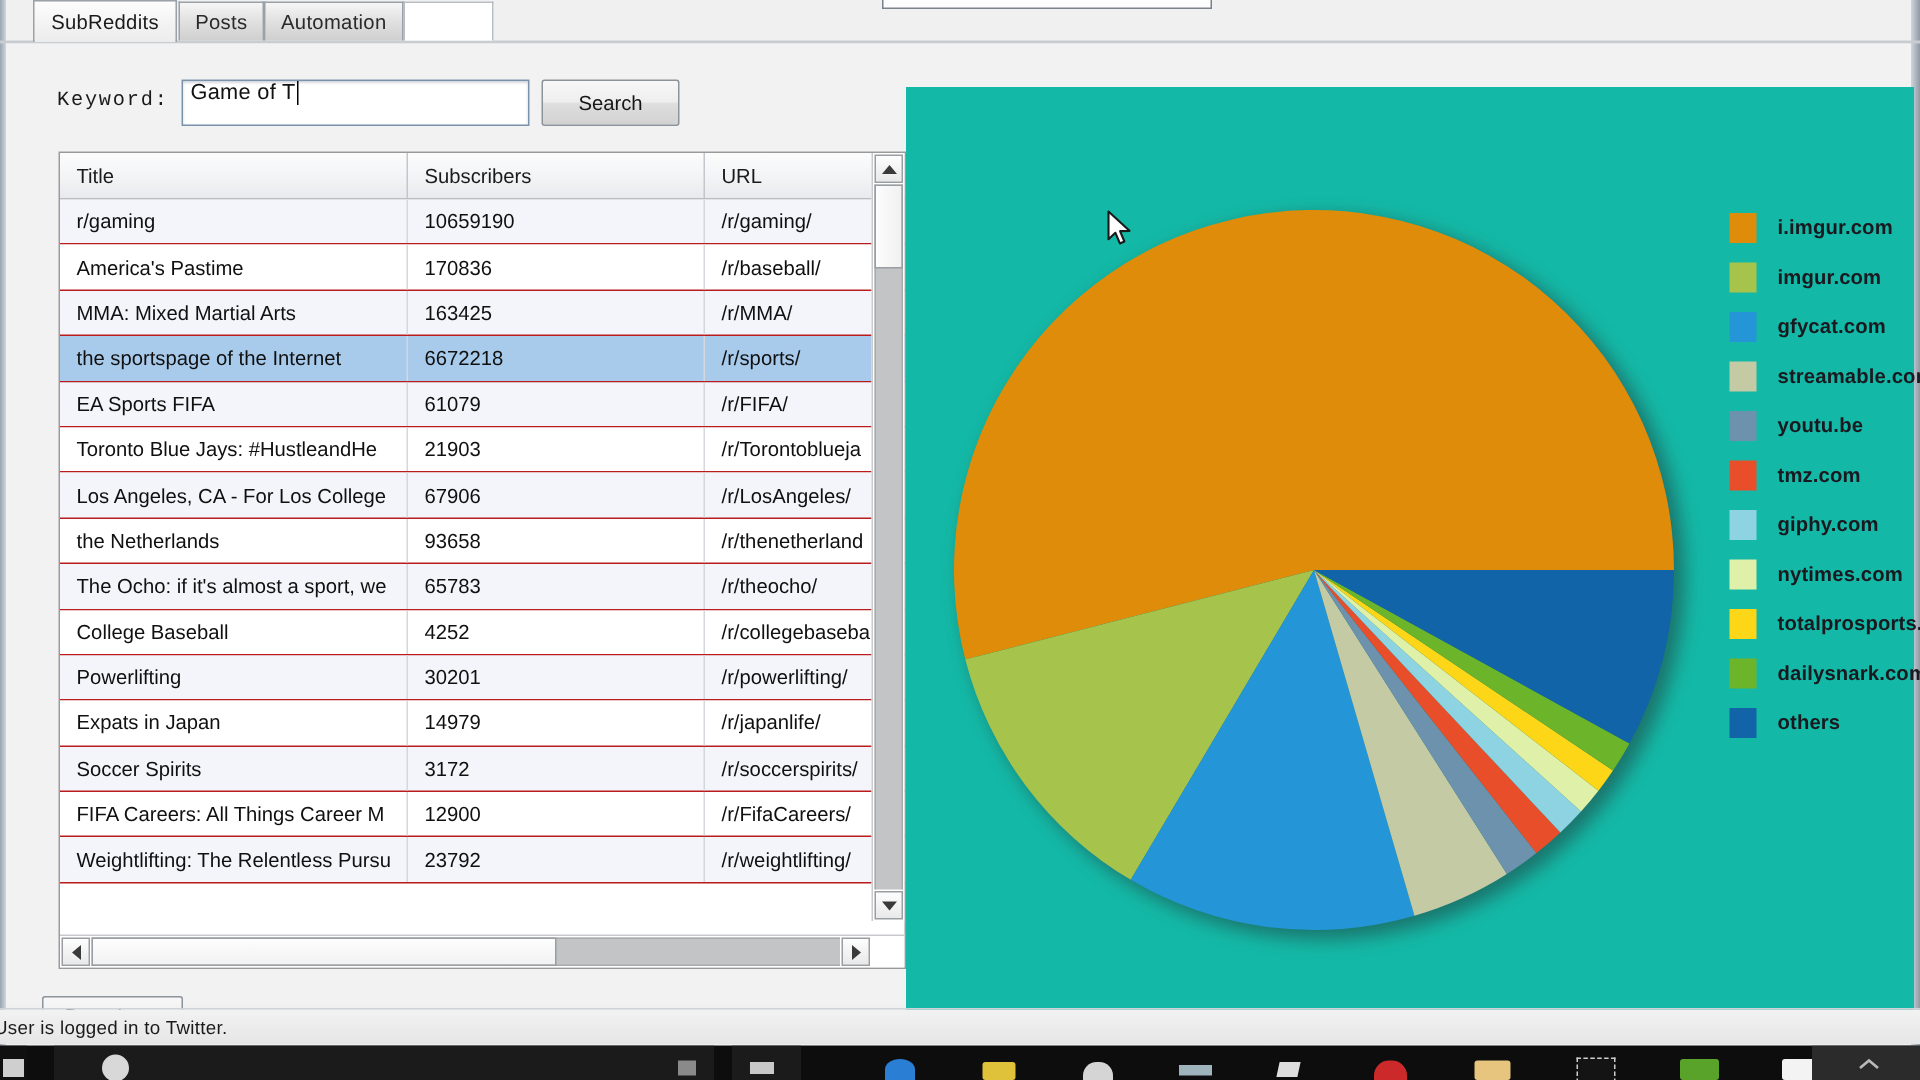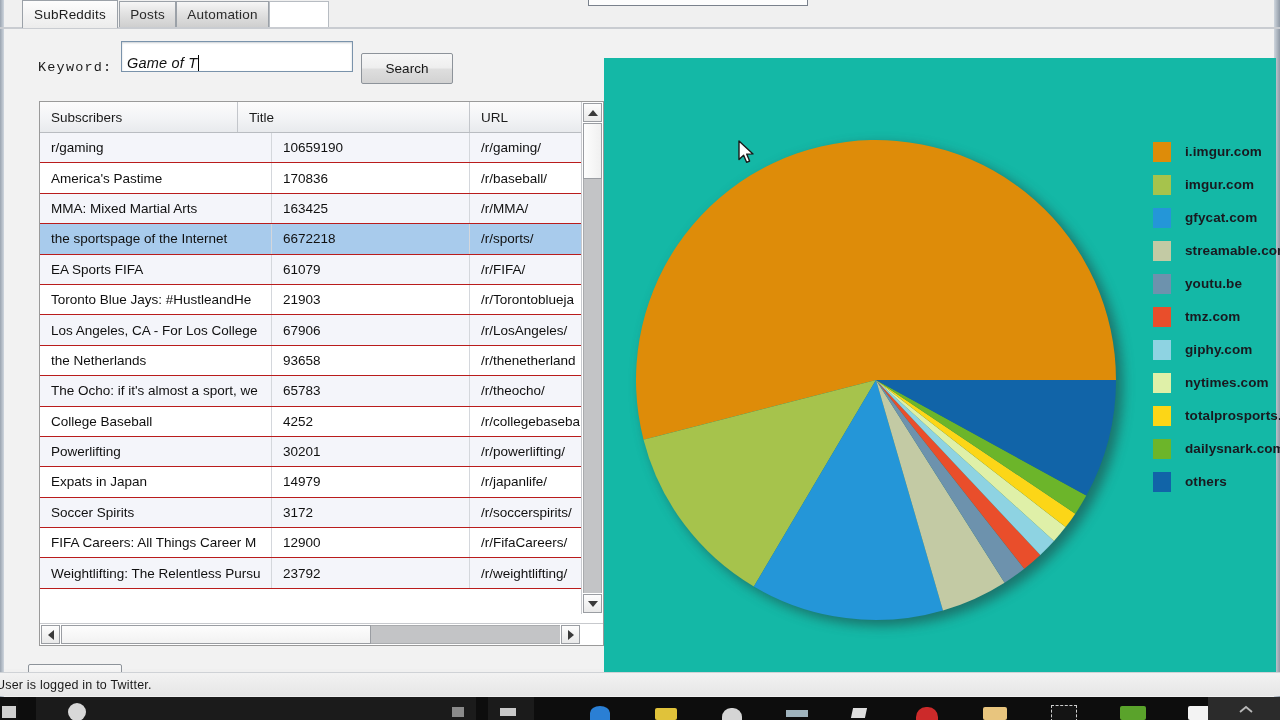--- a/index.html
+++ b/index.html
@@ -100,29 +100,28 @@
   .kw-label {
     position: absolute;
     left: 34px; top: 31px;
     font-family: "Liberation Mono", monospace;
     font-size: 13.5px;
     color: #1a1a1a;
     letter-spacing: 1.2px;
   }
   .kw-input {
     position: absolute;
-    left: 117px; top: 12px;
+    left: 117px; top: 24px;
     width: 232px; height: 31px;
     background: #ffffff;
     border: 1px solid #7a93ab;
     box-sizing: border-box;
     box-shadow: inset 0 1px 2px rgba(100,115,130,0.35);
-    display: flex; align-items: flex-end;
+    display: flex; align-items: flex-start;
     padding-left: 5px;
-    font-style: italic;
   }
   .kw-input .val {
     font-size: 14.5px; color: #111; letter-spacing: 0.2px;
   }
   .caret {
     display: inline-block;
     width: 1px; height: 16px;
     background: #000;
     margin-left: 1px;
     vertical-align: middle;
@@ -425,22 +424,22 @@
           <span class="caret"></span>
       </div>
 
       <div class="search-btn">
         <span>Search</span>
       </div>
 
       <div class="grid-wrap">
 
         <div class="grid-head">
+          <div class="hcell c0">Title</div>
           <div class="hcell c1">Subscribers</div>
-          <div class="hcell c0">Title</div>
           <div class="hcell c2">URL</div>
         </div>
 
         <div class="grid-rows" id="grid-rows">
             <div class="grow alt">
               <div class="gcell c0">r/gaming</div>
               <div class="gcell c1">10659190</div>
               <div class="gcell c2">/r/gaming/</div>
             </div>
             <div class="grow norm">

